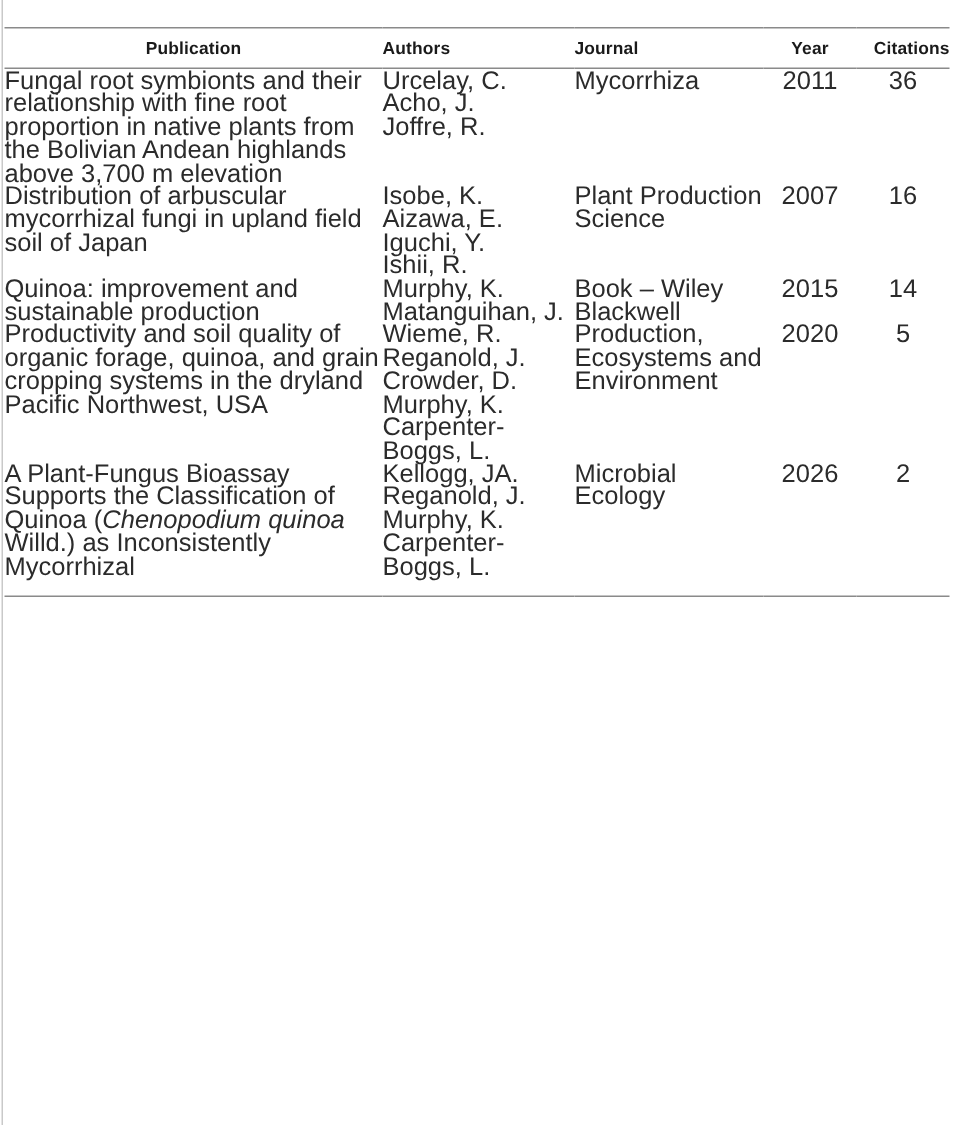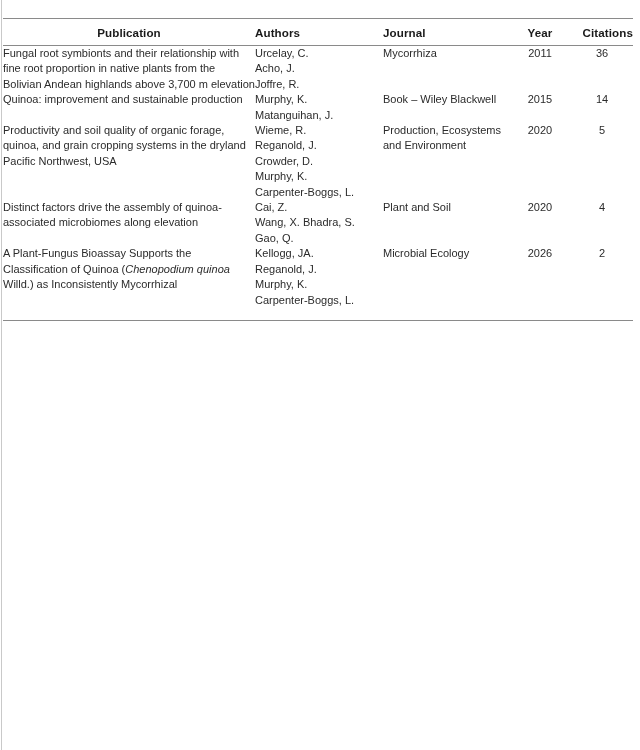--- a/index.html
+++ b/index.html
@@ -61,21 +61,21 @@
   th.col-publication { width: 252px; text-align: center; }
   th.col-authors     { width: 128px; text-align: left; padding-left: 9px; }
   th.col-journal     { width: 126px; text-align: left; padding-left: 6px; }
   th.col-year        { width: 62px;  }
   th.col-citations   { width: 62px;  text-align: right; }
 
   table.pub-table tbody td {
     vertical-align: top;
     padding: 0;
     line-height: 15.4px;
-    font-size: 11px;
+    font-size: 17px;
     color: #2b2b2b;
   }
 
   td.cell-publication {
     padding: 10px 14px 10px 7px;
     text-align: left;
   }
   td.cell-authors {
     padding: 10px 4px 10px 9px;
     text-align: left;
@@ -123,47 +123,48 @@
         <tr class="data-row">
           <td class="cell-publication sp-title">Fungal root symbionts and their relationship with fine root proportion in native plants from the Bolivian Andean highlands above 3,700 m elevation</td>
           <td class="cell-authors">Urcelay, C.
 Acho, J.
 Joffre, R.</td>
           <td class="cell-journal">Mycorrhiza</td>
           <td class="cell-year">2011</td>
           <td class="cell-citations">36</td>
         </tr>
         <tr class="data-row">
+          <td class="cell-publication sp-title">Distribution of arbuscular mycorrhizal fungi in upland field soil of Japan</td>
+          <td class="cell-authors">Isobe, K.
+Aizawa, E.
+Iguchi, Y.
+Ishii, R.</td>
+          <td class="cell-journal">Plant Production Science</td>
+          <td class="cell-year">2007</td>
+          <td class="cell-citations">16</td>
+        </tr>
+        <tr class="data-row">
           <td class="cell-publication sp-title">Quinoa: improvement and sustainable production</td>
           <td class="cell-authors">Murphy, K.
 Matanguihan, J.</td>
           <td class="cell-journal">Book – Wiley Blackwell</td>
           <td class="cell-year">2015</td>
           <td class="cell-citations">14</td>
         </tr>
         <tr class="data-row">
           <td class="cell-publication sp-title">Productivity and soil quality of organic forage, quinoa, and grain cropping systems in the dryland Pacific Northwest, USA</td>
           <td class="cell-authors">Wieme, R.
 Reganold, J.
 Crowder, D.
 Murphy, K.
 Carpenter-Boggs, L.</td>
           <td class="cell-journal">Production, Ecosystems and Environment</td>
           <td class="cell-year">2020</td>
           <td class="cell-citations">5</td>
         </tr>
-        <tr class="data-row">
-          <td class="cell-publication sp-title">Distinct factors drive the assembly of quinoa-associated microbiomes along elevation</td>
-          <td class="cell-authors">Cai, Z.
-Wang, X. Bhadra, S.
- Gao, Q.</td>
-          <td class="cell-journal">Plant and Soil</td>
-          <td class="cell-year">2020</td>
-          <td class="cell-citations">4</td>
-        </tr>
         <tr class="data-row last-row">
           <td class="cell-publication sp-title">A Plant-Fungus Bioassay Supports the Classification of Quinoa (<i>Chenopodium quinoa</i> Willd.) as Inconsistently Mycorrhizal</td>
           <td class="cell-authors">Kellogg, JA.
 Reganold, J.
 Murphy, K.
 Carpenter-Boggs, L.</td>
           <td class="cell-journal">Microbial Ecology</td>
           <td class="cell-year">2026</td>
           <td class="cell-citations">2</td>
         </tr>

